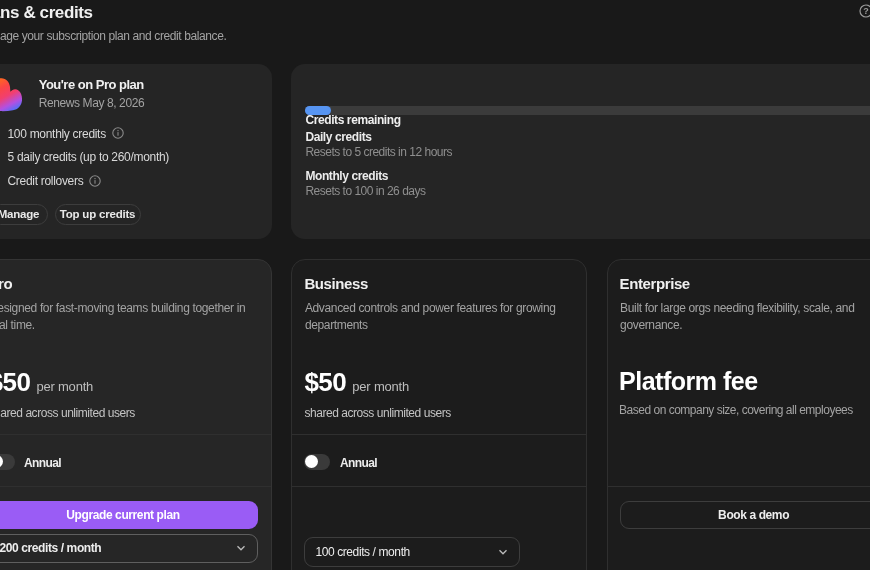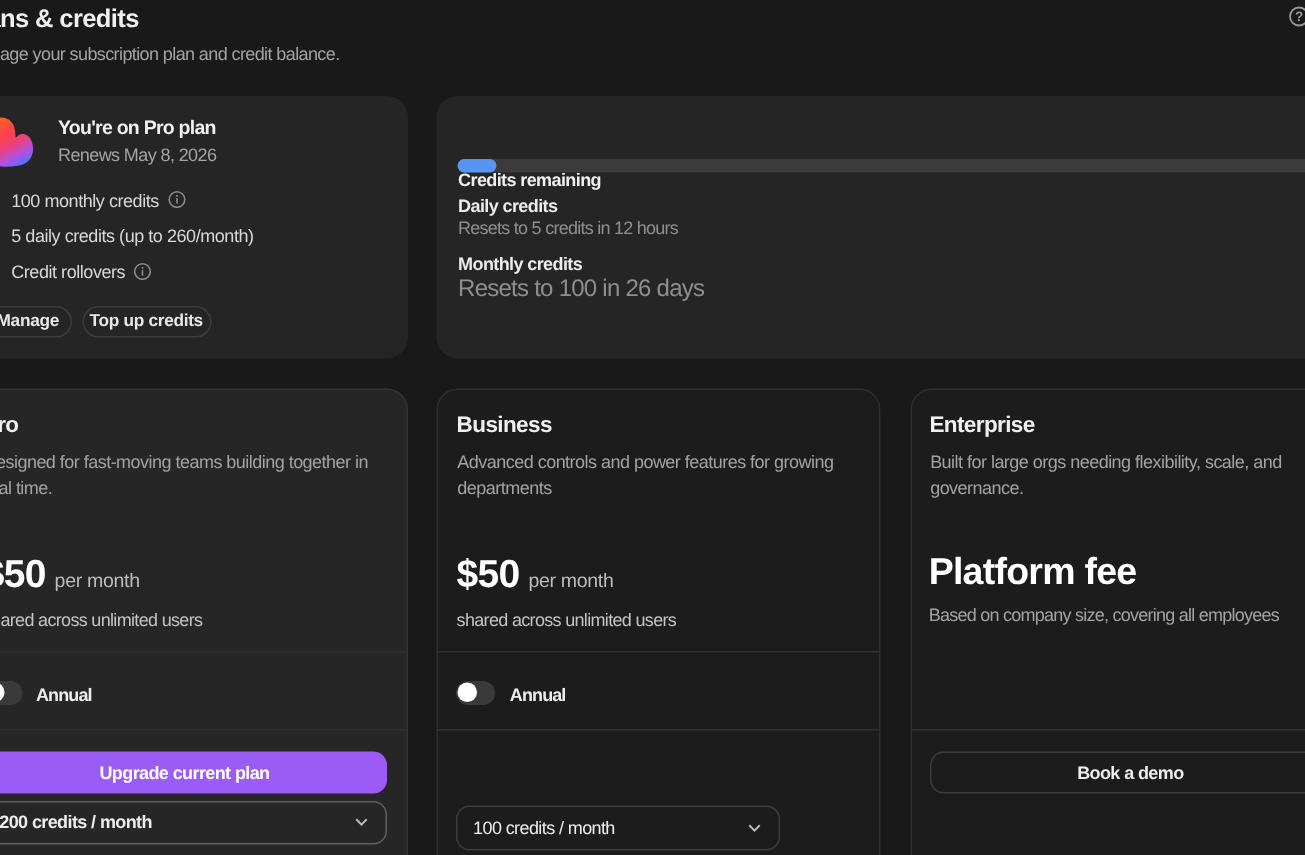--- a/index.html
+++ b/index.html
@@ -81,21 +81,21 @@
 </div>
 
 <div class="card" style="left:291.4px; top:64px; width:611px; height:174.5px; background:#252525;">
   <div class="abs" style="left:14px; top:17px; font-size:12px; font-weight:700; letter-spacing:-0.4px; color:#f0f0f0;margin-top:32px;">Credits remaining</div>
   <div class="abs" style="left:14px; top:41.5px; right:16px; height:9px; border-radius:5px; background:#3b3b3b;">
     <div style="width:26px; height:9px; border-radius:5px; background:#5795f2;"></div>
   </div>
   <div class="abs blabel" style="left:14px; top:66px;">Daily credits</div>
   <div class="abs" style="left:14px; top:81px; font-size:12px; letter-spacing:-0.5px; color:#8f8f8f;">Resets to 5 credits in 12 hours</div>
   <div class="abs blabel" style="left:14px; top:104.5px;">Monthly credits</div>
-  <div class="abs" style="left:14px; top:119.5px; font-size:16px; letter-spacing:-0.5px; color:#8f8f8f;">Resets to 100 in 26 days</div>
+  <div class="abs" style="left:14px; top:119.5px; font-size:12px; letter-spacing:-0.5px; color:#8f8f8f;">Resets to 100 in 26 days</div>
 </div>
 
 <div class="card" style="left:-24.5px; top:259px; width:296.3px; height:360px; background:#262626; border:1px solid #343434;">
   <div class="planname" style="left:12px; top:15px;">Pro</div>
   <div class="desc" style="left:12.5px; top:39.5px;">Designed for fast-moving teams building together in<br>real time.</div>
   <div class="abs" style="left:12px; top:107px; font-size:26px; font-weight:700; color:#fff; letter-spacing:-0.5px; white-space:nowrap;">$50<span style="font-size:13px; font-weight:400; color:#bdbdbd; letter-spacing:-0.2px; margin-left:6px;">per month</span></div>
   <div class="abs" style="left:12px; top:145.5px; font-size:12px; letter-spacing:-0.45px; color:#c4c4c4;">shared across unlimited users</div>
   <div class="sep" style="top:173.5px;"></div>
   <div class="toggle" style="left:12px; top:193.5px;">
       <div class="knob"></div>

